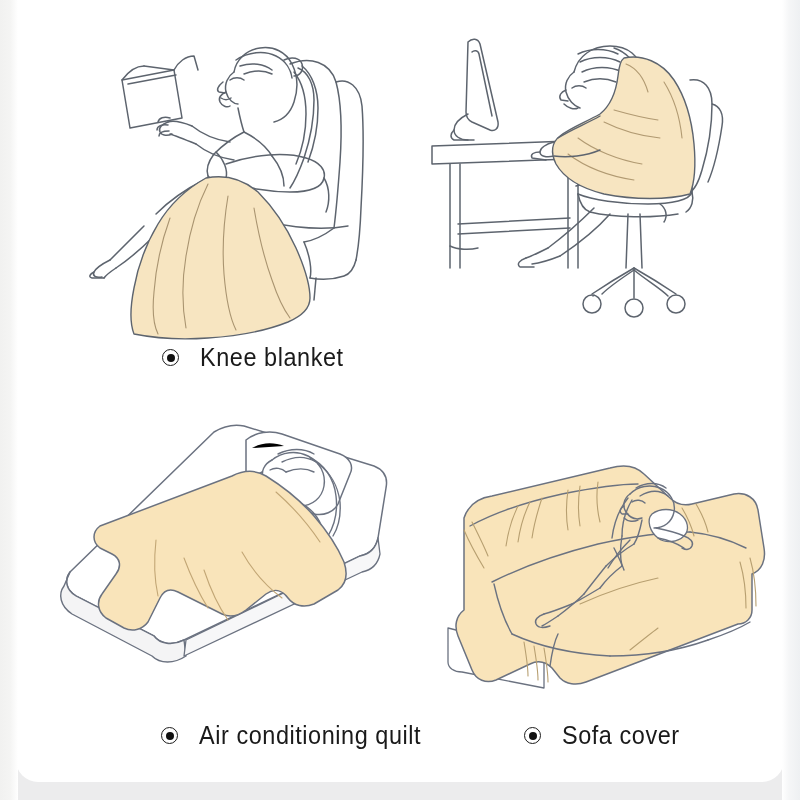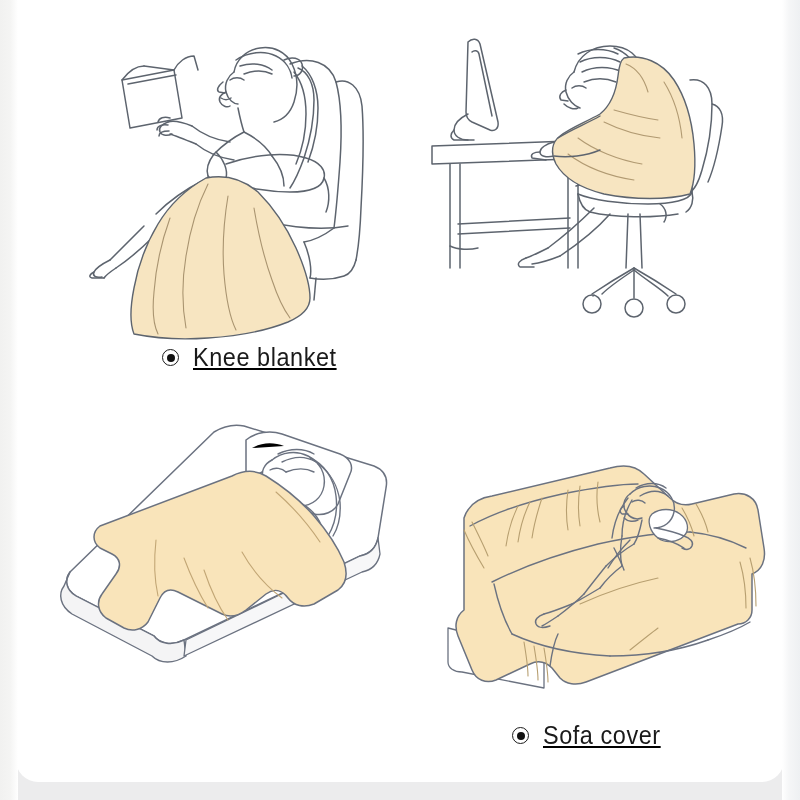--- a/index.html
+++ b/index.html
@@ -51,23 +51,22 @@
     position: absolute;
     left: 0; top: 0;
     width: 100%;
   }
   .cell-art svg { display: block; width: 100%; height: auto; }
 
   .caption {
     position: absolute;
     display: flex;
     align-items: center;
-    gap: 14px;
+    gap: 21px;
     white-space: nowrap;
-    text-decoration: underline;
   }
   .bullet {
     width: 17px;
     height: 17px;
     border-radius: 50%;
     border: 1.6px solid #1c1c1c;
     box-sizing: border-box;
     display: flex;
     align-items: center;
     justify-content: center;
@@ -92,21 +91,21 @@
 
   
   #cell-knee      { left: 42px;  top: 12px;  width: 330px; height: 330px; }
   #cell-nap       { left: 412px; top: 18px;  width: 320px; height: 320px; }
   #cell-quilt     { left: 40px;  top: 418px; width: 370px; height: 300px; }
   #cell-sofa      { left: 418px; top: 452px; width: 345px; height: 265px; }
 
   #cap-knee   { left: 146px; top: 345px; }
   #cap-nap    { left: 500px; top: 345px; }
   #cap-quilt  { left: 145px; top: 723px; }
-  #cap-sofa   { left: 496px; top: 723px; align-items: center; }
+  #cap-sofa   { left: 508px; top: 723px; align-items: center; }
 </style>
 </head>
 <body>
 
 <div id="card">
   <div class="grid">
 
     <div class="cell" id="cell-knee">
       <div class="cell-art">
         <svg viewBox="0 0 330 330" xmlns="http://www.w3.org/2000/svg">
@@ -386,20 +385,26 @@
             <path d="M128 140 C134 156 142 174 152 190"></path>
             <path d="M148 152 C154 170 162 188 172 202"></path>
             <path d="M186 134 C196 152 210 168 226 180"></path>
             <path d="M100 122 C98 140 98 160 102 178"></path>
             <path d="M220 74 C236 88 252 106 264 124"></path>
           </g>
         </svg>
       </div>
     </div>
 
+    <div class="caption" id="cap-quilt">
+      <span class="bullet">
+          <i></i>
+        </span>
+      <span class="caption-label">Air conditioning quilt</span>
+    </div>
 
     <div class="cell" id="cell-sofa">
       <div class="cell-art">
         <svg viewBox="0 0 345 265" xmlns="http://www.w3.org/2000/svg">
 
           <path d="M14 176 L14 210 C14 216 20 220 28 220 L110 236 L110 200 Z" fill="#ffffff" stroke="#6b7280" stroke-width="1.3" stroke-linejoin="round"></path>
 
           <path d="M30 66 C34 54 44 46 58 44
                    L176 16 C190 12 202 14 210 22
                    L236 46 C242 52 250 54 258 52

